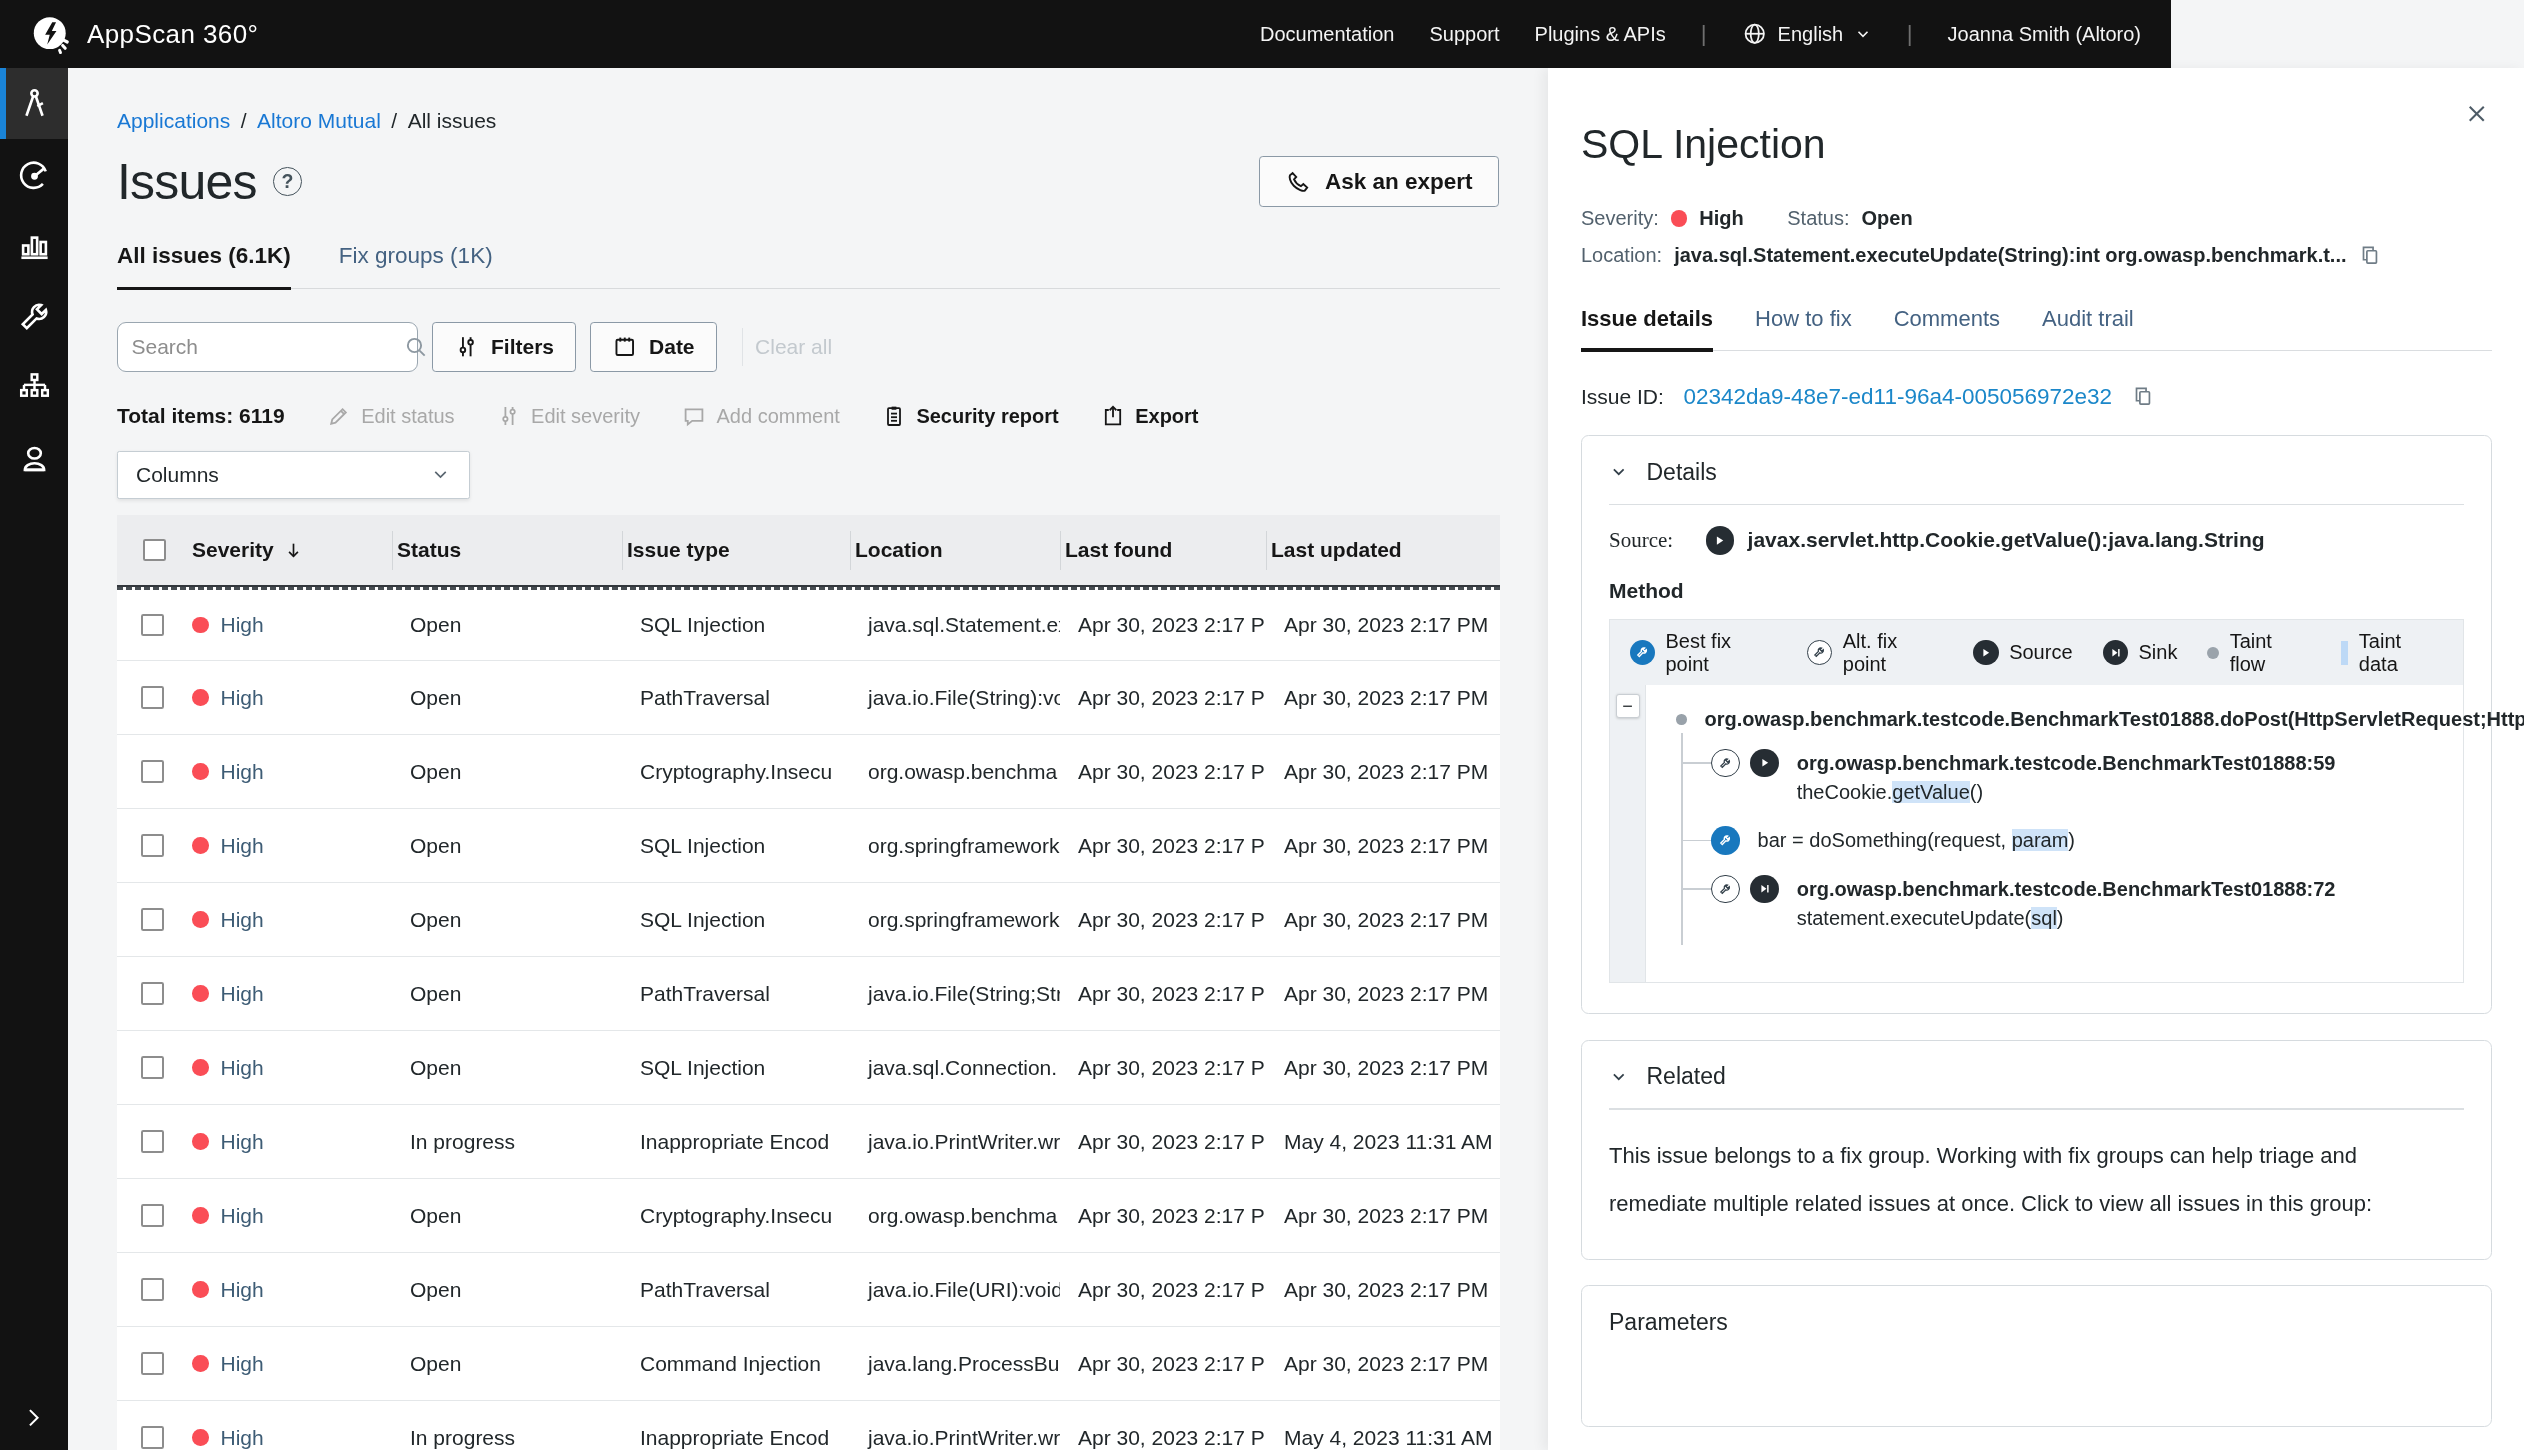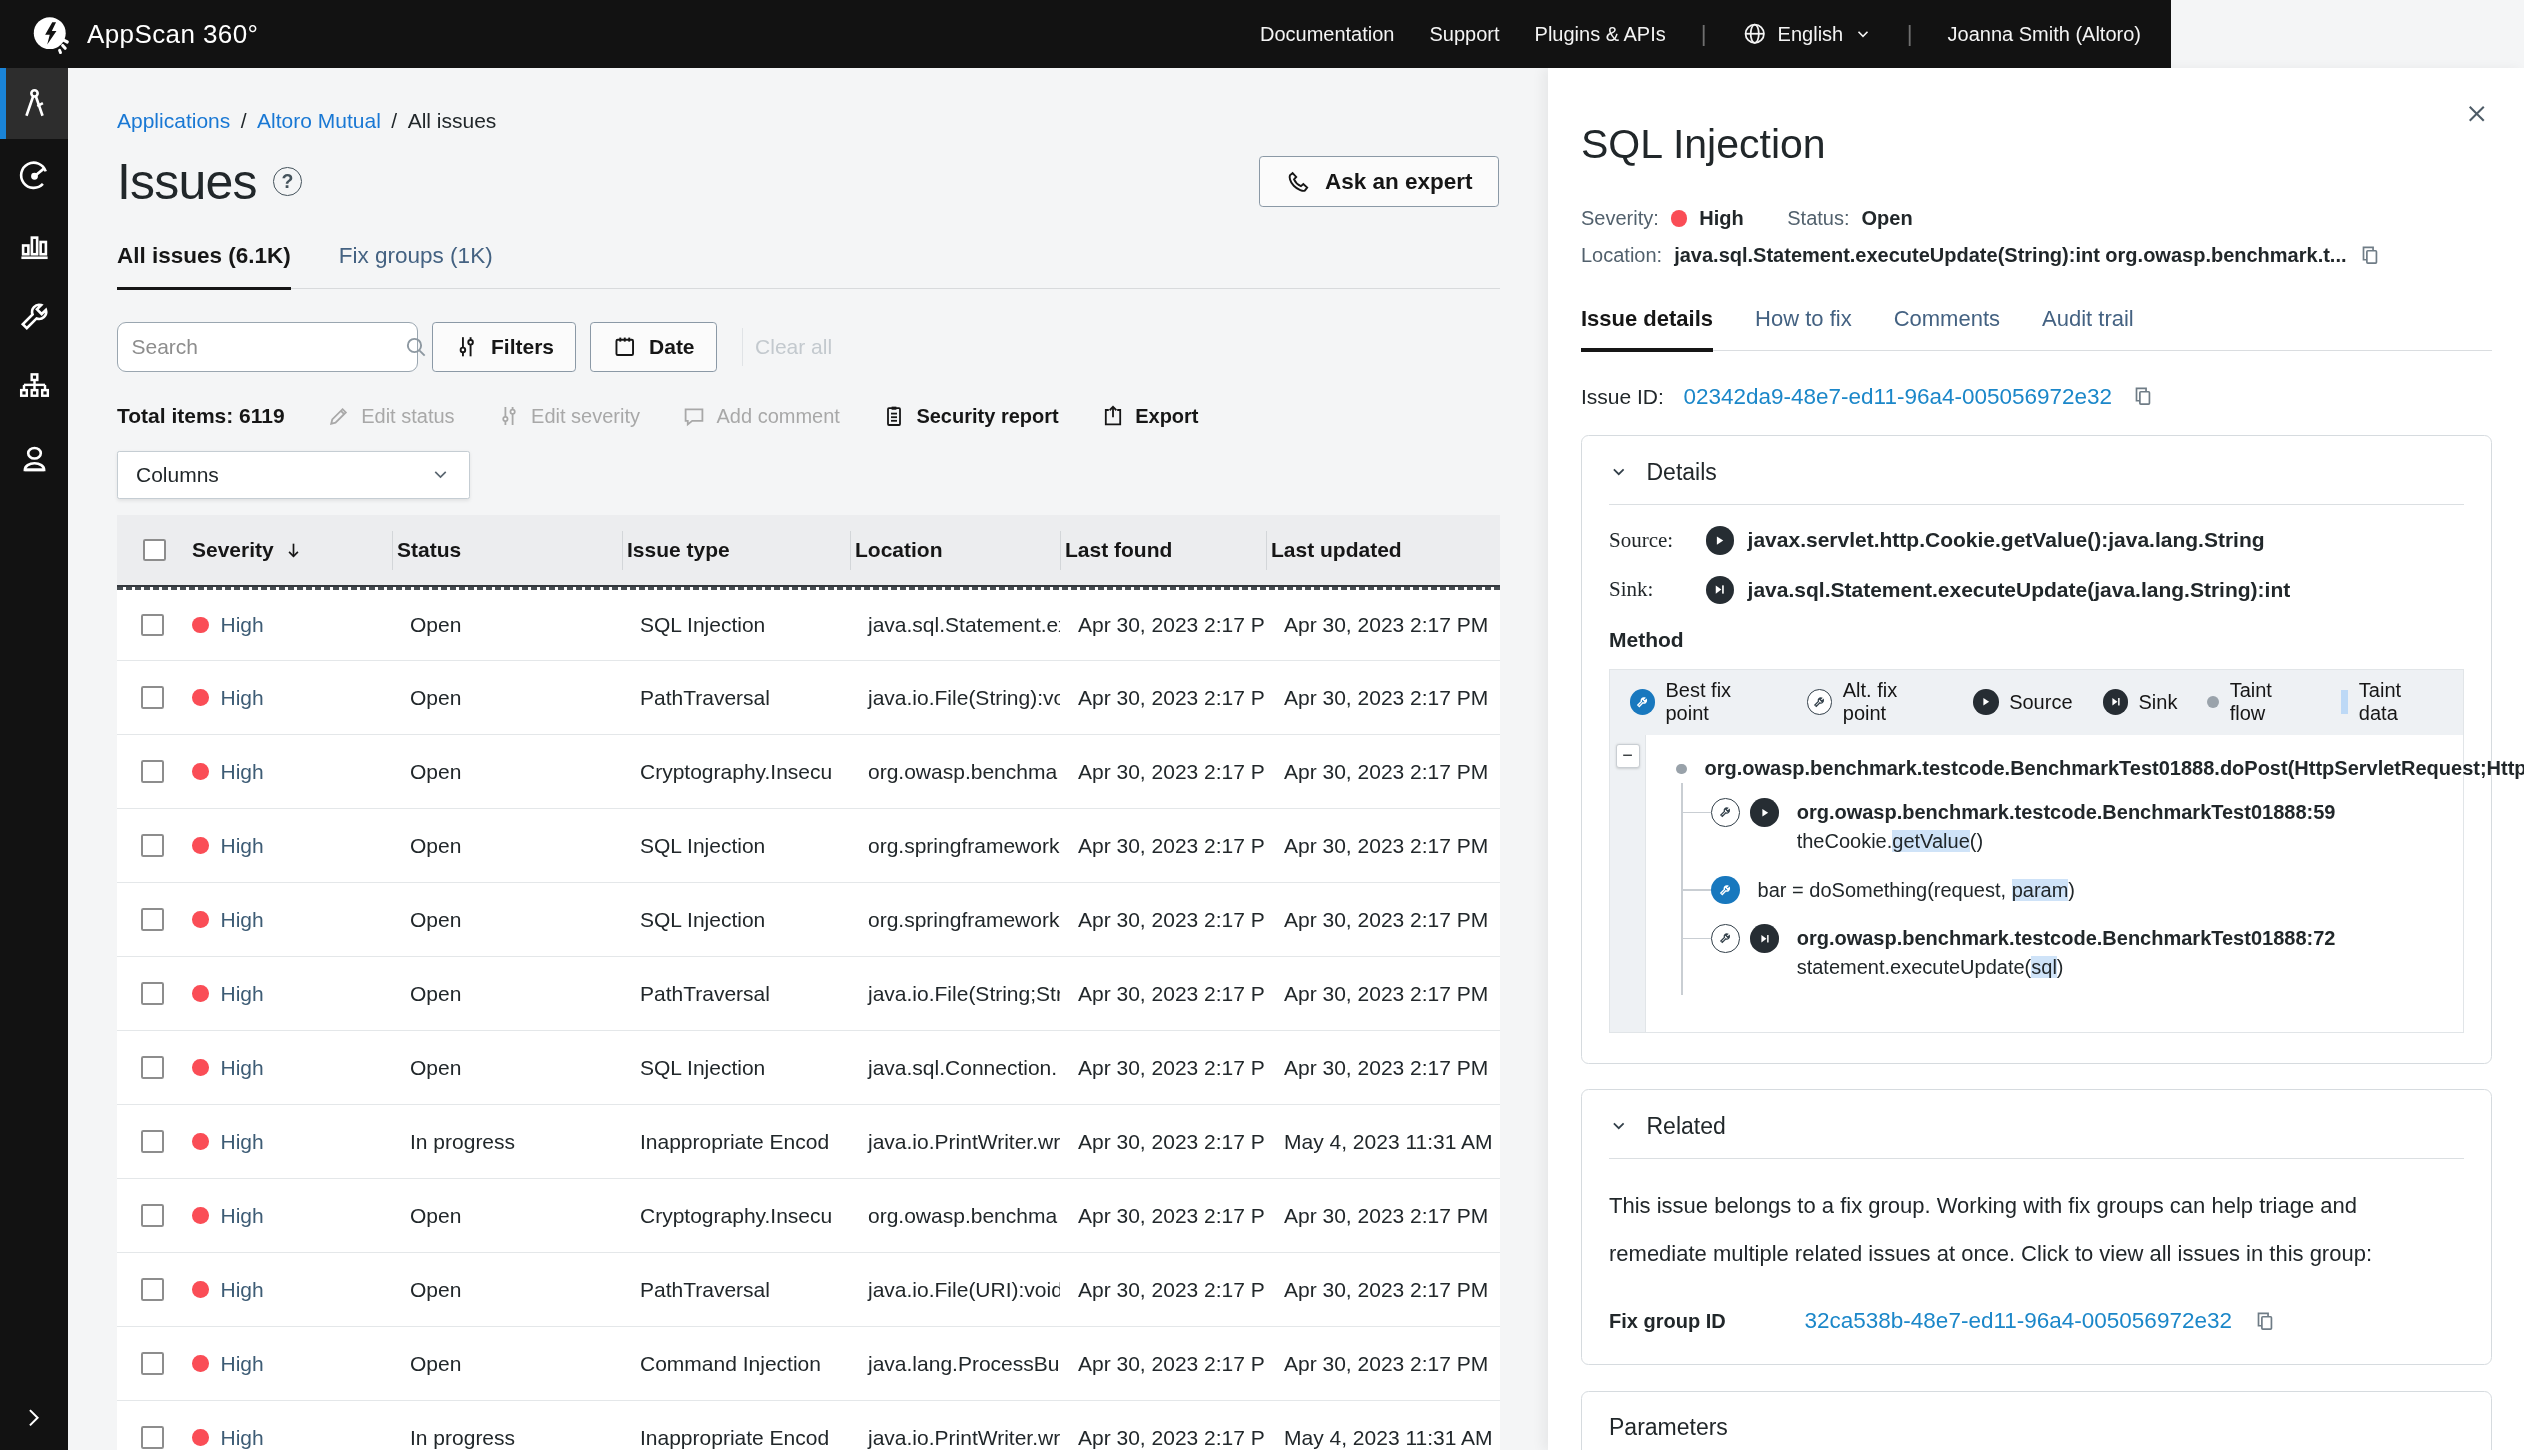--- a/index.html
+++ b/index.html
@@ -639,30 +639,20 @@
       <div class="card-divider"></div>
 
       <div class="ss-row">
         <span class="ss-label">Source:</span>
         <span class="node-ic ic-dark">
           <svg width="15" height="15" viewBox="0 0 20 20" fill="#fff">
               <polygon points="6.5,4.5 15,10 6.5,15.5"></polygon>
             </svg>
         </span>
         <span class="ss-value">javax.servlet.http.Cookie.getValue():java.lang.String</span>
-      </div>
-      <div class="ss-row">
-        <span class="ss-label">Sink:</span>
-        <span class="node-ic ic-dark">
-          <svg width="15" height="15" viewBox="0 0 20 20" fill="#fff">
-              <polygon points="5,4.5 12.5,10 5,15.5"></polygon>
-              <rect x="13.5" y="4.5" width="2.2" height="11"></rect>
-            </svg>
-        </span>
-        <span class="ss-value">java.sql.Statement.executeUpdate(java.lang.String):int</span>
       </div>
 
       <div class="method-label">Method</div>
 
       <div class="trace-wrap">
         <div class="legend">
           <span class="legend-item">
             <span class="node-ic ic-blue">
               <svg width="14.3" height="14.3" viewBox="0 0 20 20" fill="none" stroke="#fff" stroke-width="2">
                 <path d="M15.8 6.6a3.6 3.6 0 0 1-4.8 4.4l-5 5-2-2 5-5a3.6 3.6 0 0 1 4.4-4.8L11.2 6.4l2.4 2.4 2.2-2.2z"></path>
@@ -769,30 +759,20 @@
       <div class="card-head">
         <span class="icon chev">
           <svg width="19.5" height="19.5" viewBox="0 0 20 20" fill="none" stroke="#33404a" stroke-width="1.8">
               <polyline points="5,7.5 10,12.5 15,7.5"></polyline>
             </svg>
         </span>
         <span>Related</span>
       </div>
       <div class="card-divider"></div>
       <p class="related-text">This issue belongs to a fix group. Working with fix groups can help triage and remediate multiple related issues at once. Click to view all issues in this group:</p>
-      <div class="fixgroup-row">
-        <span class="fixgroup-label">Fix group ID</span>
-        <a class="blue-link">32ca538b-48e7-ed11-96a4-005056972e32</a>
-        <span class="copy-ic">
-          <svg width="22.5" height="22.5" viewBox="0 0 20 20" fill="none" stroke="#6f7c86" stroke-width="1.5">
-            <rect x="7" y="6" width="8.5" height="11" rx="0.8"></rect>
-              <path d="M12.5 6V3H4v11h3"></path>
-          </svg>
-        </span>
-      </div>
     </section>
 
     <section class="card" style="padding-bottom:90px;">
       <div class="card-head">
 
         <span>Parameters</span>
       </div>
     </section>
   </aside>
 

